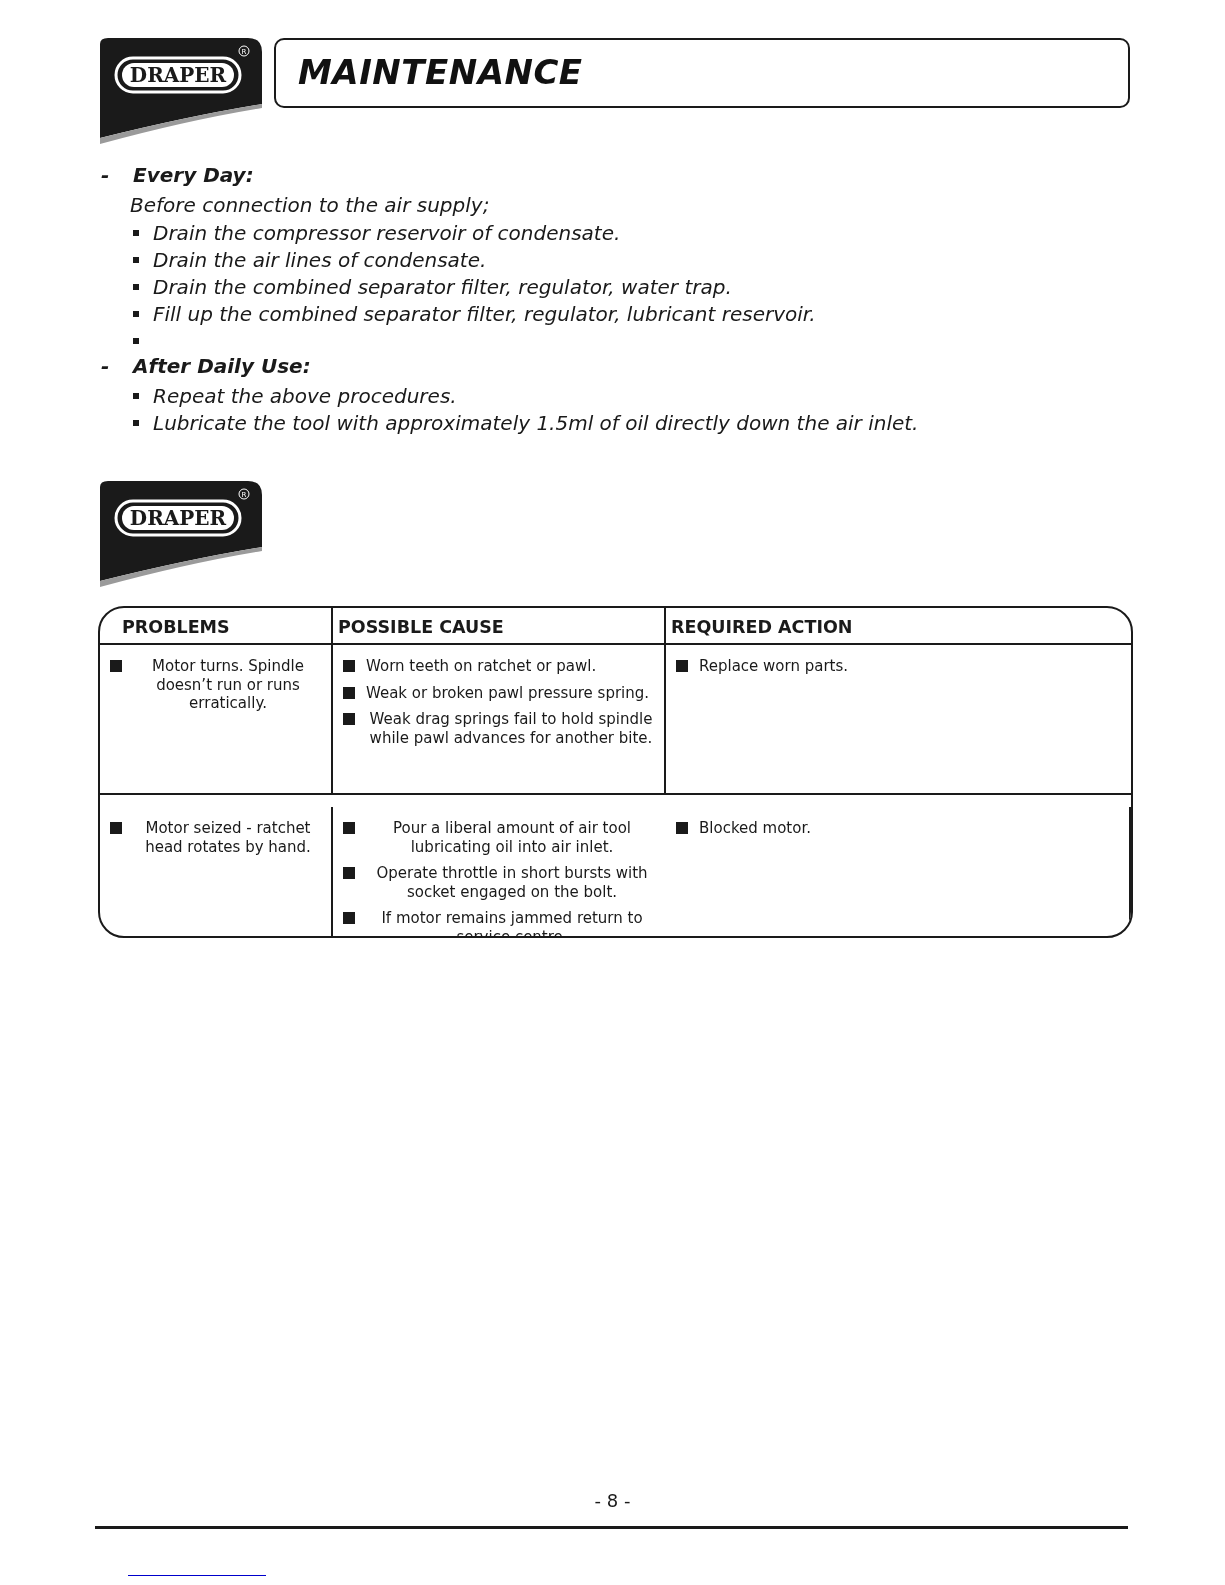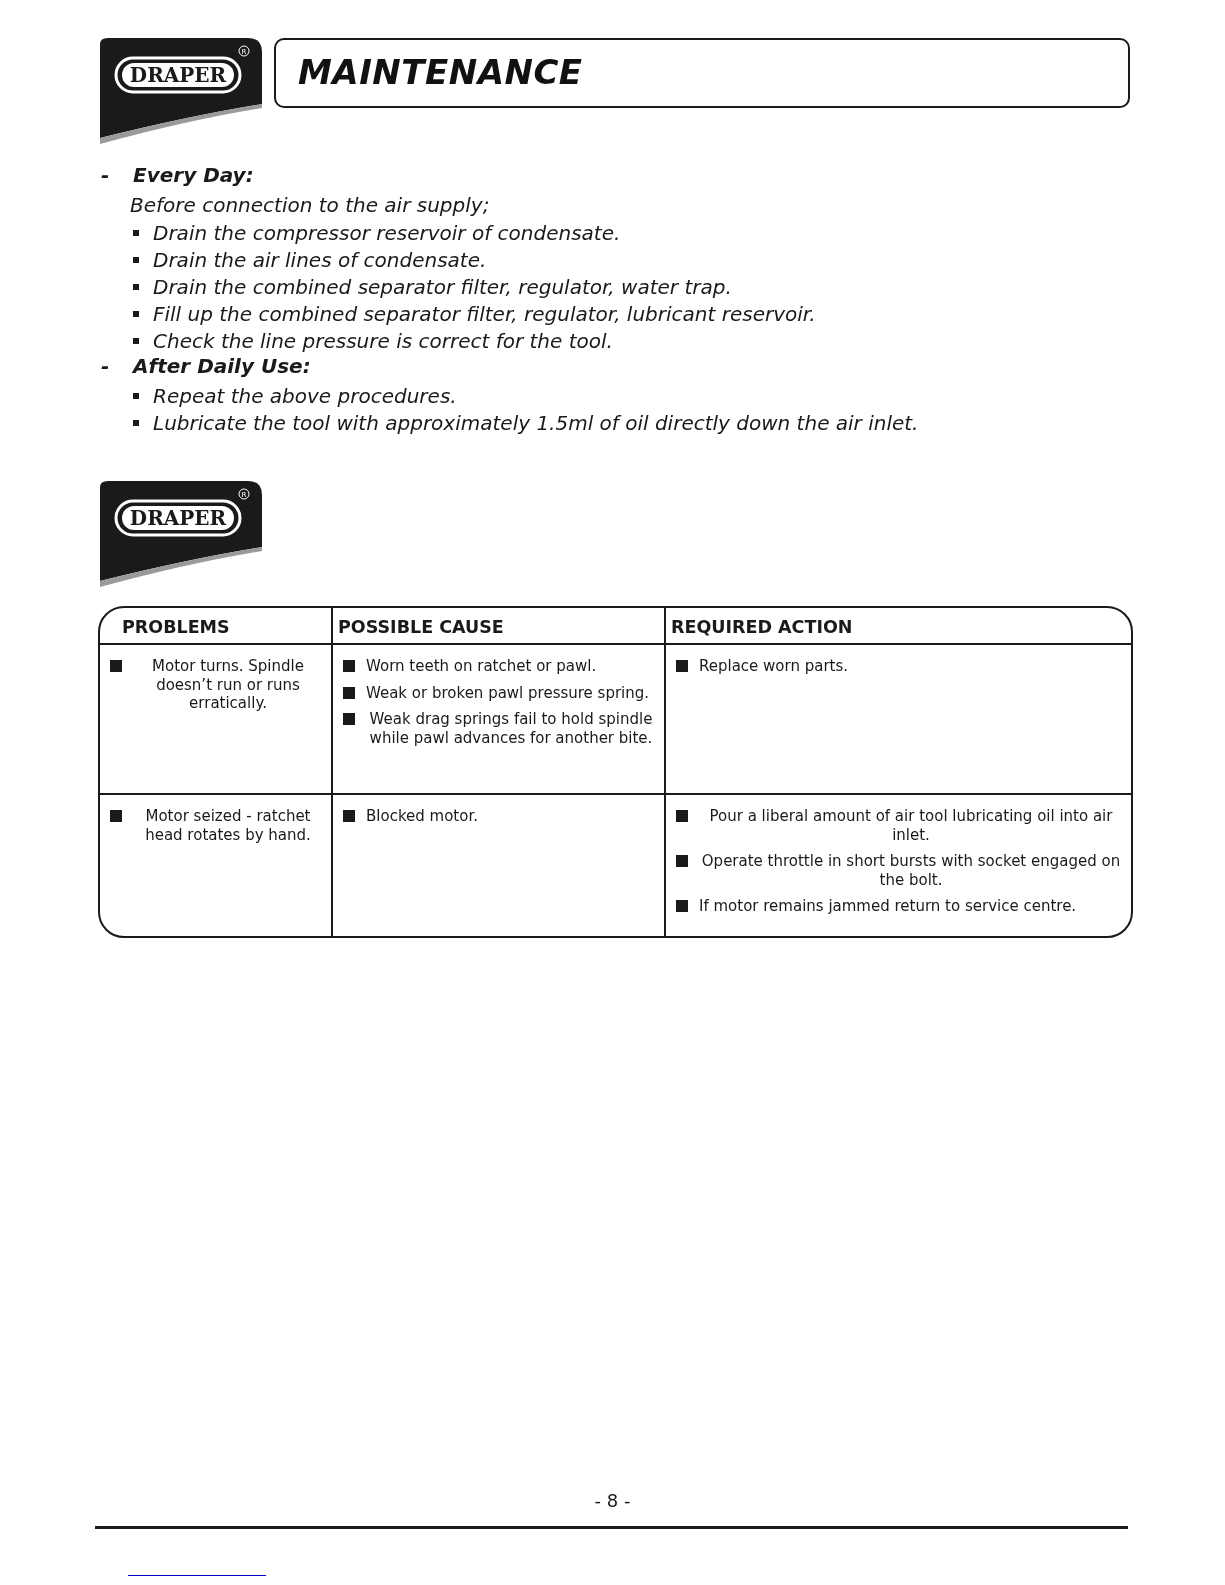--- a/index.html
+++ b/index.html
@@ -27,21 +27,21 @@
 
   .ts-table { position: absolute; left: 98px; top: 606px; width: 1035px; height: 332px;
               border: 2.5px solid #1a1a1a; box-sizing: border-box;
               border-radius: 26px 26px 26px 26px; overflow: hidden; }
   .ts-grid { display: grid; grid-template-columns: 233px 333px 1fr; width: 100%; border-radius: 20px; }
   .th { font-weight: bold; font-size: 17.5px; height: 37px; line-height: 38px;
         border-bottom: 2.5px solid #1a1a1a; box-sizing: border-box; padding-left: 5px; }
   .th.c1 { padding-left: 22px; }
   .td { box-sizing: border-box; padding: 12px 8px 0 10px; font-size: 15px; line-height: 18.5px; text-align: center; }
   .r1 { height: 150px; border-bottom: 2.5px solid #1a1a1a; }
-  .r2 { height: 154px; }
+  .r2 { height: 154px; margin-top: 12px; }
   .c1, .c2 { border-right: 2.5px solid #1a1a1a; }
   .cell-item { display: flex; align-items: flex-start; margin-bottom: 8px; }
   .sq { width: 12px; height: 12px; background: #1a1a1a; margin: 3px 11px 0 0; flex: none; }
 
   .page-num { position: absolute; top: 1490px; left: 0; width: 1225px; text-align: center; font-size: 18px; }
   .footer-rule { position: absolute; left: 95px; top: 1526px; width: 1033px; height: 3px; background: #1a1a1a; }
   .footer-link { position: absolute; left: 128px; top: 1575px; width: 138px; height: 1px; background: #0000cc; }
 </style>
 </head>
 <body>
@@ -80,21 +80,20 @@
   <div class="bullet-row">
       <span class="sq-small"></span>
       <span>Drain the combined separator filter, regulator, water trap.</span>
     </div>
   <div class="bullet-row">
       <span class="sq-small"></span>
       <span>Fill up the combined separator filter, regulator, lubricant reservoir.</span>
     </div>
   <div class="bullet-row">
       <span class="sq-small"></span>
-      <span>Check the line pressure is correct for the tool.</span>
     </div>
 
   <div class="group-head">
     <span class="dash">-</span>
     <span class="group-title">After Daily Use:</span>
   </div>
   <div class="bullet-row">
       <span class="sq-small"></span>
       <span>Repeat the above procedures.</span>
     </div>
@@ -150,38 +149,38 @@
           <span>Replace worn parts.</span>
         </div>
     </div>
 
     <div class="td c1 r2">
       <div class="cell-item">
           <span class="sq"></span>
           <span>Motor seized - ratchet head rotates by hand.</span>
         </div>
     </div>
-    <div class="td c2 r2">
-      <div class="cell-item">
-          <span class="sq"></span>
-          <span>Blocked motor.</span>
-        </div>
-    </div>
     <div class="td c3 r2">
       <div class="cell-item">
           <span class="sq"></span>
           <span>Pour a liberal amount of air tool lubricating oil into air inlet.</span>
         </div>
       <div class="cell-item">
           <span class="sq"></span>
           <span>Operate throttle in short bursts with socket engaged on the bolt.</span>
         </div>
       <div class="cell-item">
           <span class="sq"></span>
           <span>If motor remains jammed return to service centre.</span>
         </div>
     </div>
+    <div class="td c2 r2">
+      <div class="cell-item">
+          <span class="sq"></span>
+          <span>Blocked motor.</span>
+        </div>
+    </div>
   </div>
 </div>
 
 <div class="page-num">- 8 -</div>
 <div class="footer-rule"></div>
 <div class="footer-link"></div>
 
 </body></html>

